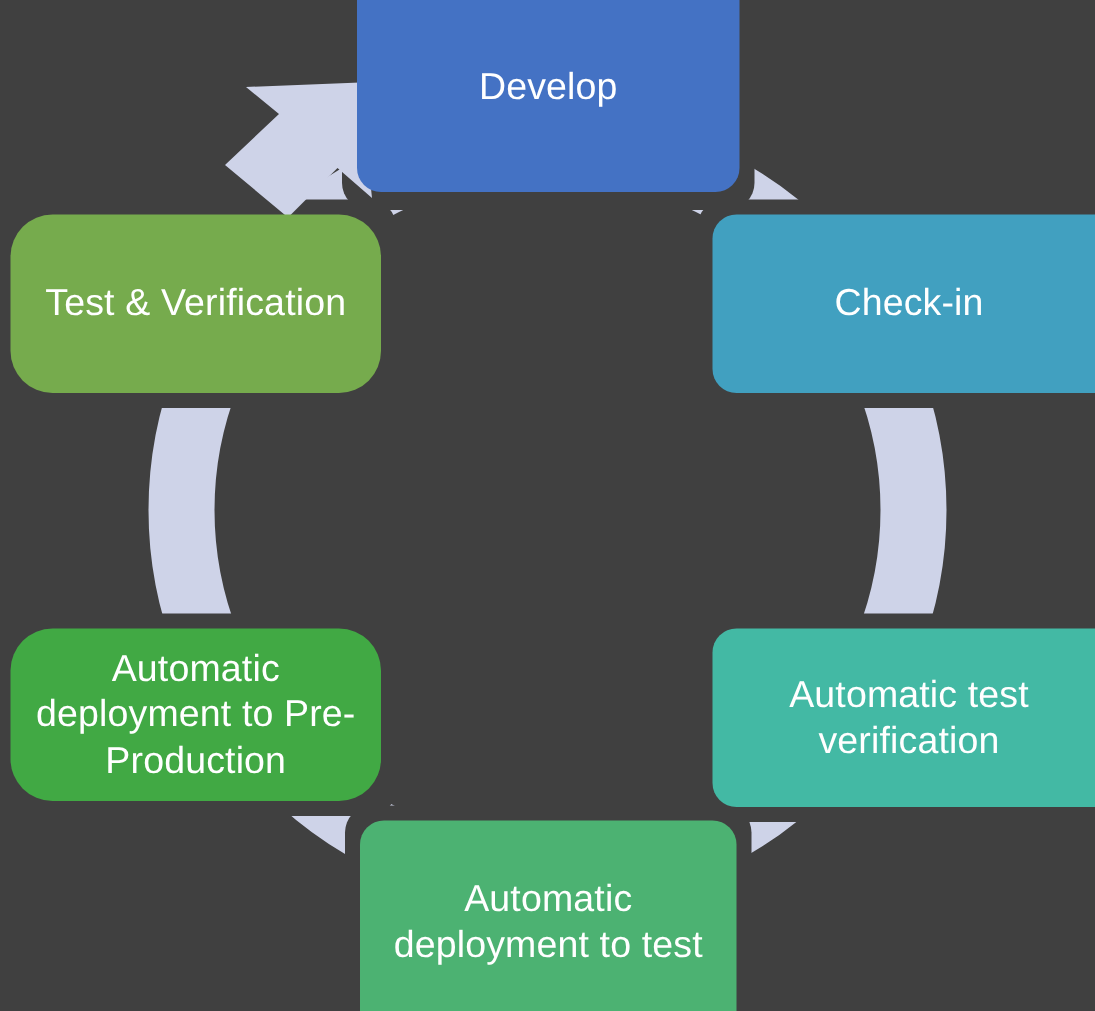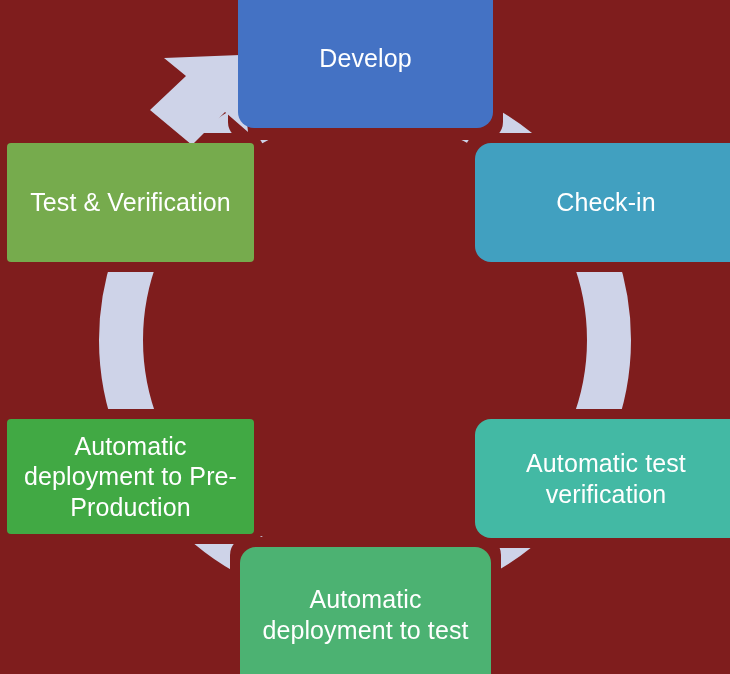--- a/index.html
+++ b/index.html
@@ -23,21 +23,21 @@
   #cycle-ring-svg {
     position: absolute;
     left: 0;
     top: 0;
     width: 730px;
     height: 674px;
   }
   .node-box {
     position: absolute;
     box-sizing: border-box;
-    border-radius: 4px;
+    border-radius: 28px;
     display: flex;
     align-items: center;
     justify-content: center;
     text-align: center;
     color: #ffffff;
     font-family: "Liberation Sans", sans-serif;
     font-size: 25px;
     line-height: 1.22;
     font-weight: 400;
     padding: 4px 10px;
@@ -68,21 +68,21 @@
   #node-deploy-preprod {
     left: 7px; top: 419px; width: 247px; height: 115px;
   }
   #node-test-verification {
     left: 7px; top: 143px; width: 247px; height: 119px;
   }
 </style>
 </head>
 <body>
 
-<div id="diagram-root" style="background: #7f1d1d;">
+<div id="diagram-root" style="background: #404040;">
 
   <svg id="cycle-ring-svg" viewBox="0 0 730 674" aria-hidden="true">
     <defs>
 
       <mask id="ring-gaps">
         <rect x="0" y="0" width="730" height="674" fill="#fff"></rect>
         <rect x="228" y="-22" width="275" height="162" rx="18" fill="#000"></rect>
         <rect x="465" y="133" width="282" height="139" rx="18" fill="#000"></rect>
         <rect x="465" y="409" width="282" height="139" rx="18" fill="#000"></rect>
         <rect x="230" y="537" width="271" height="155" rx="18" fill="#000"></rect>

